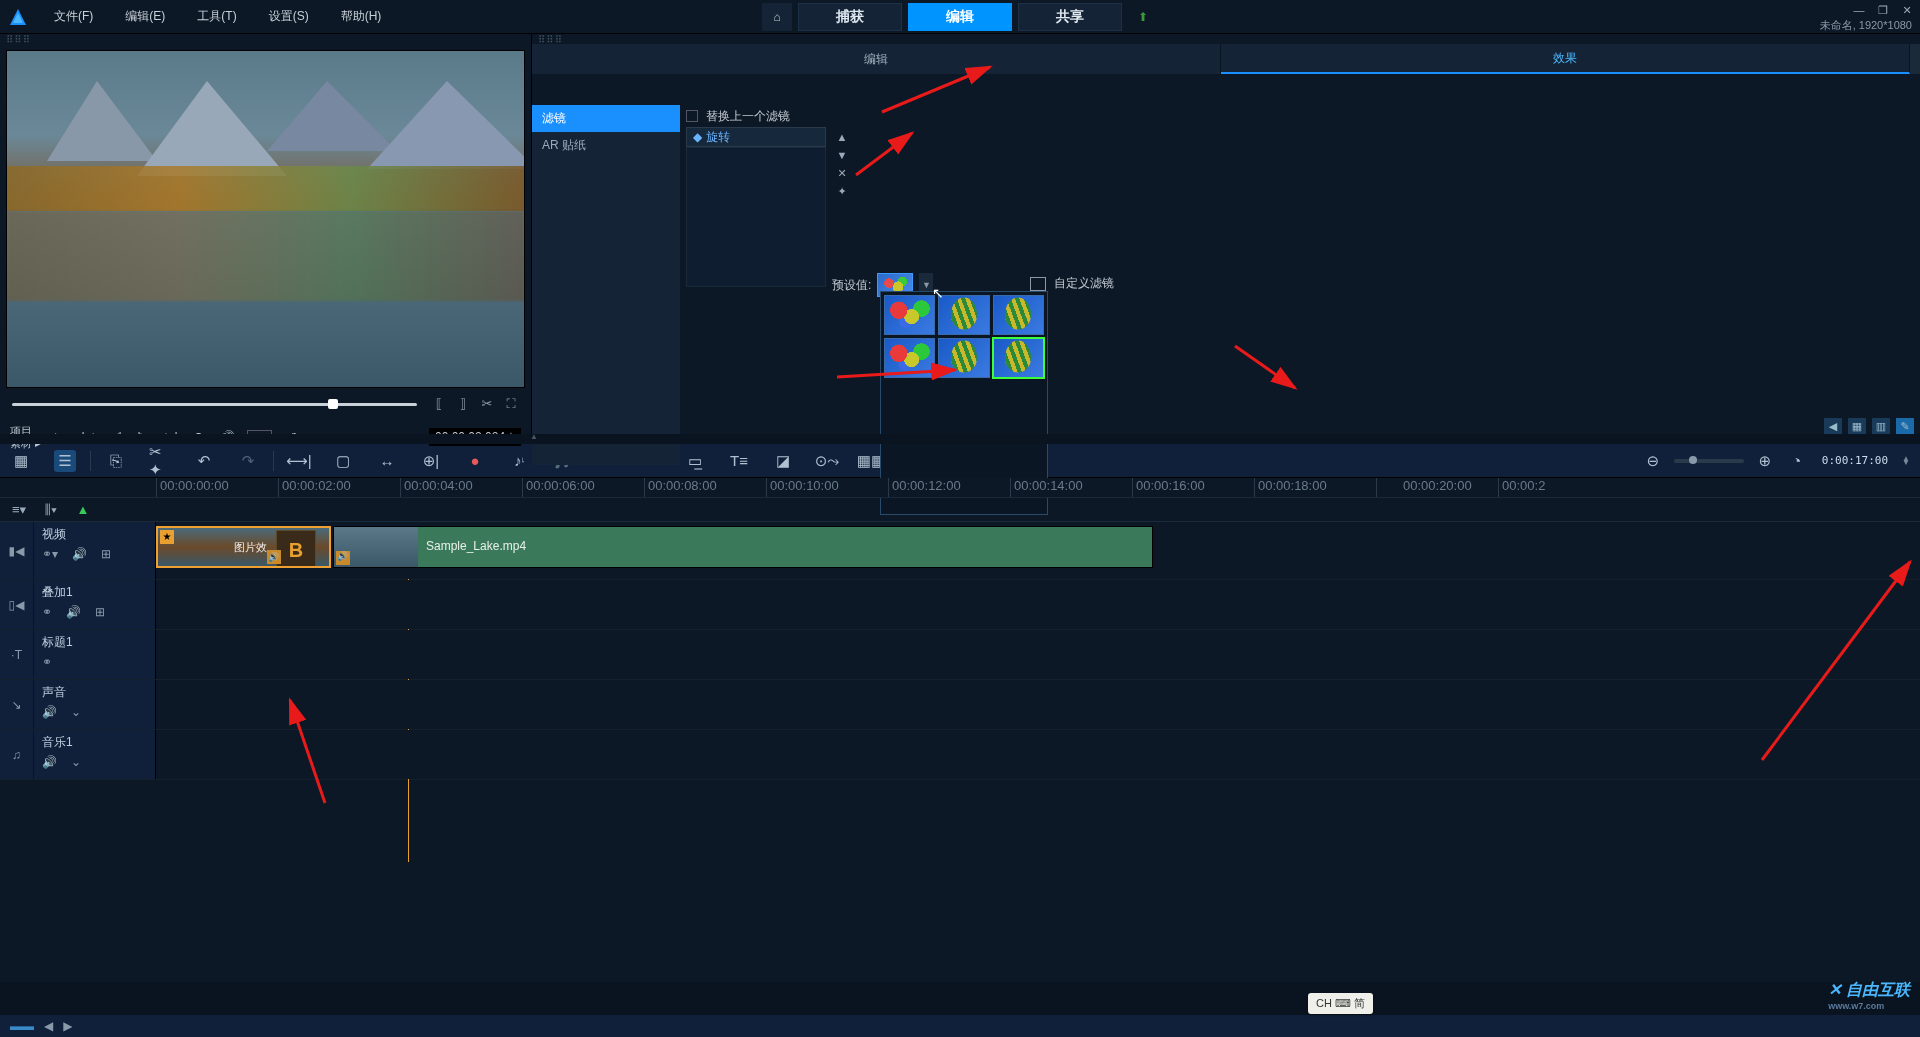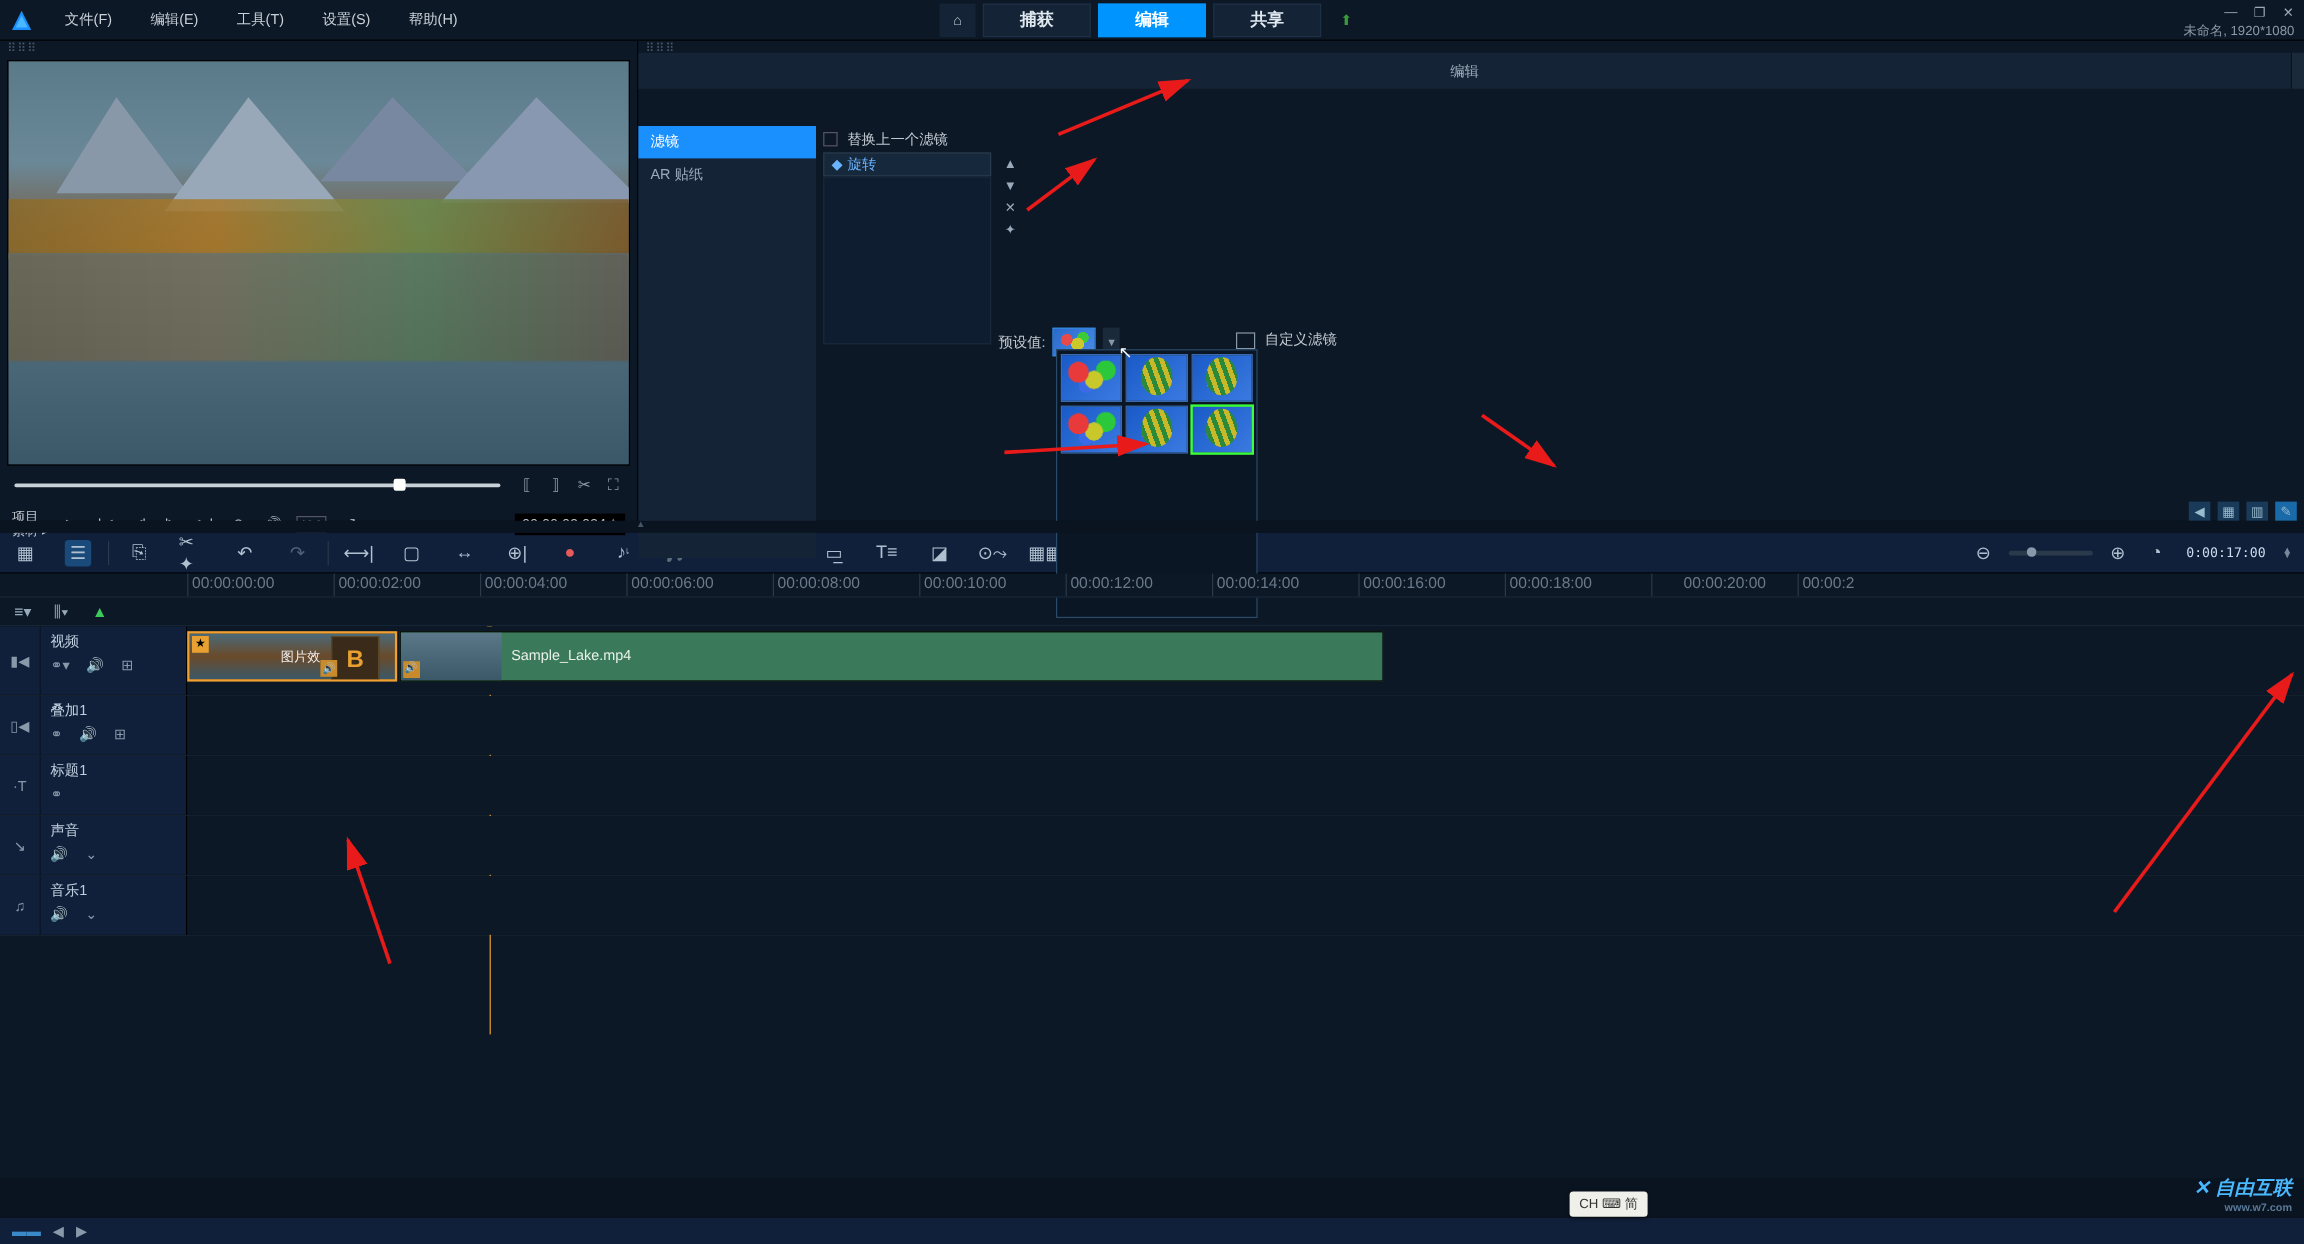--- a/index.html
+++ b/index.html
@@ -3,21 +3,21 @@
 <meta charset="utf-8">
 <style>
 * { margin:0; padding:0; box-sizing:border-box; font-family:"Microsoft YaHei",Arial,sans-serif; }
 body { background:#0a1420; color:#c0c8d0; font-size:12px; overflow:hidden; width:1920px; height:1037px; position:relative; }
 
 
 .menubar { height:34px; background:#0d1826; display:flex; align-items:center; padding:0 8px; border-bottom:1px solid #000; }
 .logo { width:20px; height:20px; margin-right:20px; }
 .menubar .menu-item { margin-right:20px; padding:4px 6px; cursor:pointer; color:#c8d0d8; }
 .menubar .center-tabs { position:absolute; left:50%; transform:translateX(-50%); display:flex; gap:6px; }
-.center-tabs .tab { width:90px; height:28px; display:flex; align-items:center; justify-content:center; background:#142436; border:1px solid #1e3046; cursor:pointer; font-size:14px; font-weight:bold; color:#e0e8f0; }
+.center-tabs .tab { width:104px; height:28px; display:flex; align-items:center; justify-content:center; background:#142436; border:1px solid #1e3046; cursor:pointer; font-size:14px; font-weight:bold; color:#e0e8f0; }
 .center-tabs .tab.active { background:#0094ff; border-color:#0094ff; color:#fff; }
 .center-tabs .home-icon,.center-tabs .upload-icon { width:30px; height:28px; display:flex; align-items:center; justify-content:center; background:#142436; cursor:pointer; }
 .win-controls { position:absolute; right:6px; top:4px; display:flex; gap:10px; }
 .win-controls span { width:14px; height:14px; cursor:pointer; color:#9ab; font-size:11px; text-align:center; }
 .title-info { position:absolute; right:8px; top:18px; color:#8a98a8; font-size:11px; }
 
 
 .main { display:flex; height:400px; }
 .left-pane { width:532px; background:#0d1826; position:relative; border-right:1px solid #000; }
 .drag-handle-l,.drag-handle-r { height:10px; font-size:10px; letter-spacing:1px; padding-left:6px; color:#456; }
@@ -123,21 +123,21 @@
 .clip.img1 .snd { position:absolute; bottom:2px; right:48px; width:14px; height:14px; background:#c88a2a; font-size:9px; text-align:center; line-height:14px; color:#000;}
 .clip.vid2 { left:177px; width:820px; height:42px; background:#3a7a5a; }
 .clip.vid2 .thumb { position:absolute; left:0; top:0; width:84px; height:100%; background:linear-gradient(to bottom,#5a7888,#3a5868); }
 .clip.vid2 .snd2 { position:absolute; bottom:2px; left:2px; width:14px; height:14px; background:#c88a2a; font-size:9px; text-align:center; }
 .clip.vid2 .name { position:absolute; left:92px; top:12px; color:#e8f0e8; font-size:12px; }
 
 
 .bottom-bar { position:absolute; bottom:0; left:0; right:0; height:22px; background:#10203a; display:flex; align-items:center; padding:0 10px; gap:10px; }
 .bottom-bar .bbtn { color:#89a; font-size:12px; cursor:pointer; }
 .brand-badge { position:absolute; right:10px; bottom:26px; font-size:16px; color:#4ab8ff; font-weight:bold; font-style:italic; }
-.brand-badge .sub { font-size:9px; color:#5a7a9a; display:block; font-style:normal; text-align:right; }
+.brand-badge .sub { font-size:9px; color:#5a7a9a; display:block; font-style:normal; }
 
 
 .arrow { position:absolute; pointer-events:none; }
 
 
 .ime-badge { position:absolute; left:1308px; top:993px; background:#f0f0ea; color:#333; padding:3px 8px; border-radius:3px; font-size:11px; box-shadow:0 1px 3px rgba(0,0,0,.4); }
 
 .right-icons-418 { position:absolute; right:6px; top:418px; display:flex; gap:6px; }
 .right-icons-418 span { width:18px; height:16px; background:#1a3a5a; cursor:pointer; display:flex; align-items:center; justify-content:center; font-size:11px; color:#9bc; }
 </style>
@@ -218,20 +218,21 @@
             <span>▼</span>
           </span>
       </div>
     </div>
   </div>
 
   <div class="right-pane">
     <div class="drag-handle-r">⠿⠿⠿</div>
     <div class="sub-tabs">
       <div class="st">编辑</div>
+      <div class="st active">效果</div>
       <div class="scroll-ind"></div>
     </div>
     <div class="fx-body">
       <div class="fx-sidebar">
         <div class="item active">滤镜</div>
         <div class="item">AR 贴纸</div>
       </div>
       <div class="fx-content">
         <div class="fx-toprow">
           <span class="chk"></span>

